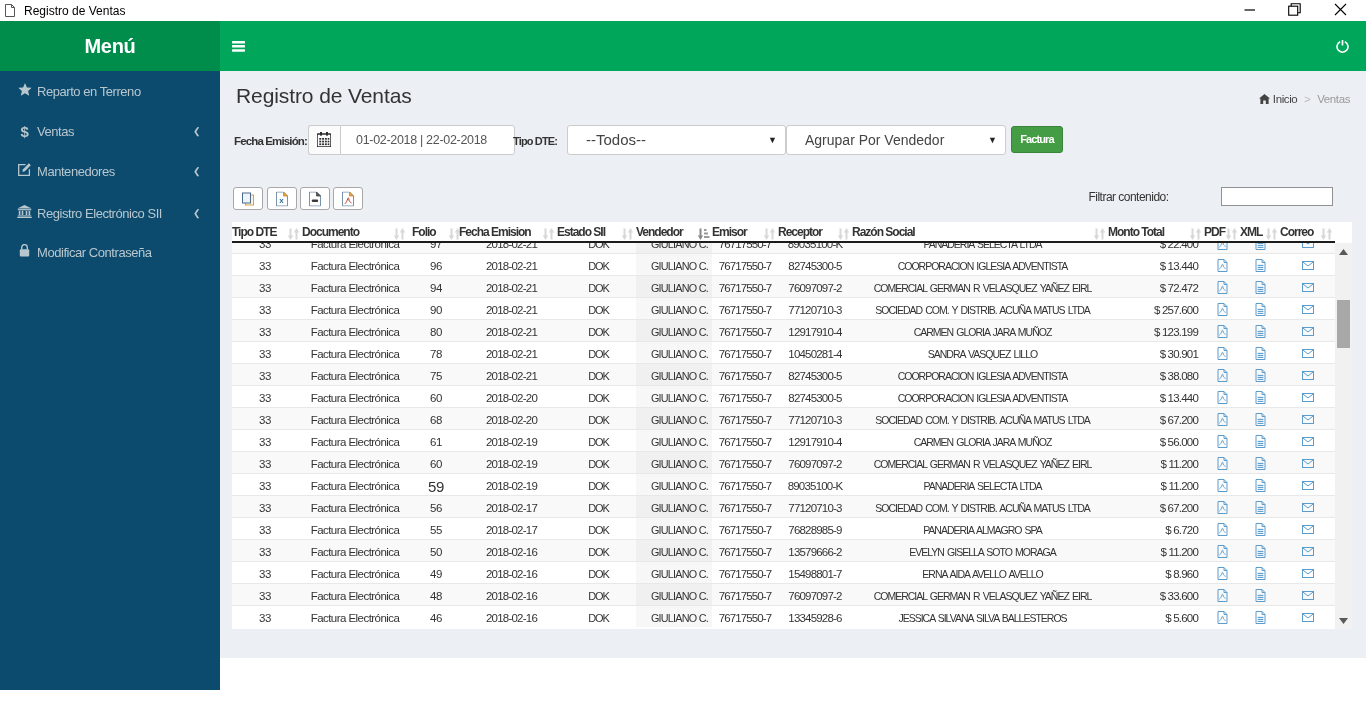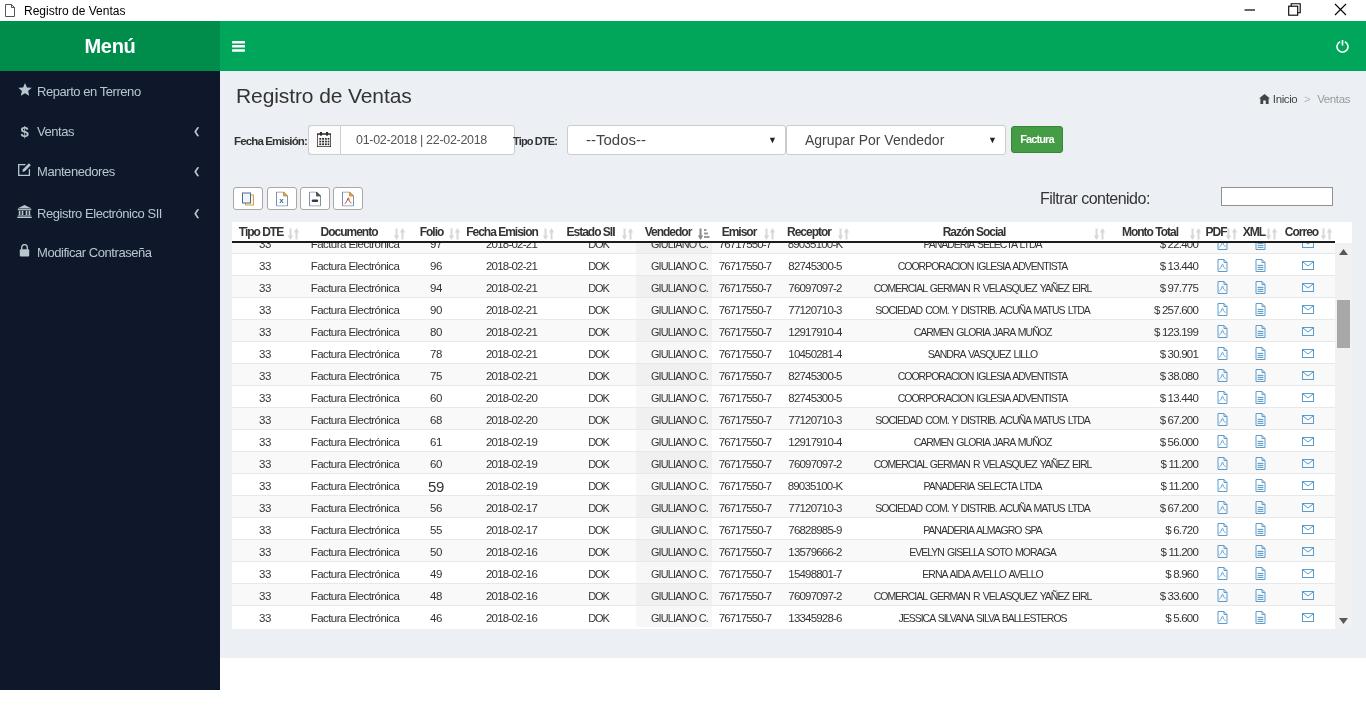--- a/index.html
+++ b/index.html
@@ -10,21 +10,21 @@
 
 #titlebar { position:absolute; left:0; top:0; width:1366px; height:21px; background:#fff; }
 #titletext { position:absolute; left:24px; top:4px; font-size:12px; color:#000; }
 
 
 #logo { position:absolute; left:0; top:21px; width:220px; height:50px; background:#008d4c; }
 #logo span { display:block; text-align:center; line-height:50px; color:#fff; font-size:20px; font-weight:bold; letter-spacing:-0.3px; }
 #navbar { position:absolute; left:220px; top:21px; width:1146px; height:50px; background:#00a65a; }
 
 
-#sidebar { position:absolute; left:0; top:71px; width:220px; height:619px; background:#0f172a; }
+#sidebar { position:absolute; left:0; top:71px; width:220px; height:619px; background:#0c4a6e; }
 .mi { position:absolute; left:0; width:220px; height:40px; color:#b8c7ce; font-size:13px; letter-spacing:-0.45px; }
 .mi .ic { position:absolute; left:17px; top:50%; transform:translateY(-50%); width:15px; text-align:center; }
 .mi .tx { position:absolute; left:37px; top:50%; transform:translateY(-50%); white-space:nowrap; }
 .mi .ch { position:absolute; left:193px; top:50%; transform:translateY(-50%); font-size:9px; }
 
 
 #content { position:absolute; left:220px; top:71px; width:1146px; height:587px; background:#ecf0f5; }
 #h1 { position:absolute; left:236px; top:84px; font-size:21px; color:#333; letter-spacing:-0.1px; }
 #crumb { position:absolute; right:16px; top:93px; font-size:11.5px; color:#444; letter-spacing:-0.4px; }
 #crumb .sep { color:#b8b8b8; padding:0 4px; }
@@ -34,27 +34,27 @@
 #addon { position:absolute; left:308px; top:125px; width:32px; height:30px; background:#fbfbfb; border:1px solid #ccc; border-right:none; border-radius:3px 0 0 3px; }
 #dateinput { position:absolute; left:340px; top:125px; width:175px; height:30px; background:#fff; border:1px solid #ccc; border-radius:0 3px 3px 0; font-size:12.5px; letter-spacing:-0.31px; color:#555; text-align:center; line-height:28px; padding-right:12px; }
 .sel { position:absolute; top:125px; height:30px; background:#fff; border:1px solid #ccc; border-radius:3px; font-size:14px; color:#444; line-height:28px; letter-spacing:0px; }
 .sel .arr { position:absolute; right:8px; top:0; font-size:9px; color:#222; }
 #buscar { position:absolute; left:1011px; top:126px; width:52px; height:27px; background:#449d44; border:1px solid #398439; border-radius:3px; color:#fff; font-size:11px; font-weight:bold; text-align:center; line-height:25px; letter-spacing:-0.9px; }
 
 
 .xbtn { position:absolute; top:187px; width:30px; height:23px; background:#fff; border:1px solid #a8a8a8; border-radius:3px; }
 .xbtn svg { position:absolute; left:50%; top:50%; transform:translate(-50%,-50%); }
 
-#flabel { position:absolute; left:1040px; top:190px; width:177px; text-align:left; font-size:16px; color:#333; letter-spacing:-0.52px; }
+#flabel { position:absolute; left:1040px; top:190px; width:177px; text-align:center; font-size:12px; color:#333; letter-spacing:-0.52px; }
 #finput { position:absolute; left:1221px; top:187px; width:112px; height:19px; background:#fff; border:1px solid #919191; }
 
 
 #thead { position:absolute; left:232px; top:222px; width:1120px; height:21px; background:#fff; }
 #theadline { position:absolute; left:232px; top:241px; width:1103px; height:2px; background:#1b1b1b; }
-.th { position:absolute; top:0; height:19px; font-size:12px; font-weight:bold; color:#333; text-align:center; letter-spacing:-1px; line-height:20px; }
+.th { position:absolute; top:0; height:19px; font-size:12px; font-weight:bold; color:#333; letter-spacing:-1px; line-height:20px; }
 .th .ht { display:inline-block; padding-right:12px; }
 .sic { position:absolute; right:2px; top:4px; }
 #tbody { position:absolute; left:232px; top:243px; width:1103px; height:386px; background:#fff; overflow:hidden; }
 #tbodyin { position:absolute; left:0; top:-12px; width:1103px; }
 .tr { position:absolute; left:0; width:1103px; height:22px; background:#fff; }
 .tr.odd { background:#f9f9f9; }
 .td { position:absolute; top:0; height:22px; font-size:11.5px; color:#333; text-align:center; line-height:25.5px; border-top:1px solid #e8e8e8; white-space:nowrap; overflow:hidden; }
 .tr .sort1 { background:#f7f7f7; }
 .tr.odd .sort1 { background:#f0f0f0; }
 .td.money { text-align:right; padding-right:6px; }
@@ -371,21 +371,21 @@
 <div class="tr odd" style="top:44px">
         <div class="td" style="left:0px;width:70px;font-size:11.5px;letter-spacing:-0.3px;padding-right:4px">33</div>
         <div class="td" style="left:70px;width:106px;font-size:11.5px;letter-spacing:-0.55px">Factura Electrónica</div>
         <div class="td" style="left:176px;width:51px;font-size:11.5px;letter-spacing:-0.3px;padding-left:5px">94</div>
         <div class="td" style="left:227px;width:98px;font-size:11.5px;letter-spacing:-0.78px;padding-left:7px">2018-02-21</div>
         <div class="td" style="left:325px;width:79px;font-size:11px;letter-spacing:-1.1px;padding-left:4px">DOK</div>
         <div class="td sort1" style="left:404px;width:76px;font-size:10.8px;letter-spacing:-0.75px;padding-left:11px">GIULIANO C.</div>
         <div class="td" style="left:480px;width:66px;font-size:11.5px;letter-spacing:-0.9px">76717550-7</div>
         <div class="td" style="left:546px;width:74px;font-size:11.5px;letter-spacing:-0.8px">76097097-2</div>
         <div class="td" style="left:620px;width:256px;font-size:10.5px;letter-spacing:-1.0px;padding-left:5px;word-spacing:1.2px">COMERCIAL GERMAN R VELASQUEZ YAÑEZ EIRL</div>
-        <div class="td money" style="left:876px;width:96px;letter-spacing:-0.8px">$ 97.775</div>
+        <div class="td money" style="left:876px;width:96px;letter-spacing:-0.8px">$ 72.472</div>
         <div class="td icn" style="left:972px;width:36px"><svg width="11" height="13" viewBox="0 0 11 13">
             <g fill="none" stroke="#5b9ccc" stroke-width="1">
               <path d="M1 .5 h6 l3 3 V12.5 H1 Z"></path>
               <path d="M7 .5 V3.5 H10"></path>
             </g>
             <path fill="none" stroke="#5b9ccc" stroke-width="0.9" d="M2.3 10.2 C3.4 9.4 4.6 7.4 5 5.8 C5.2 5 6 5 6 5.9 C6 7.5 7.3 9 8.7 9.4"></path>
           </svg></div>
         <div class="td icn" style="left:1008px;width:40px"><svg width="11" height="13" viewBox="0 0 11 13">
             <g fill="none" stroke="#5b9ccc" stroke-width="1">
               <path d="M1 .5 h6 l3 3 V12.5 H1 Z"></path>

